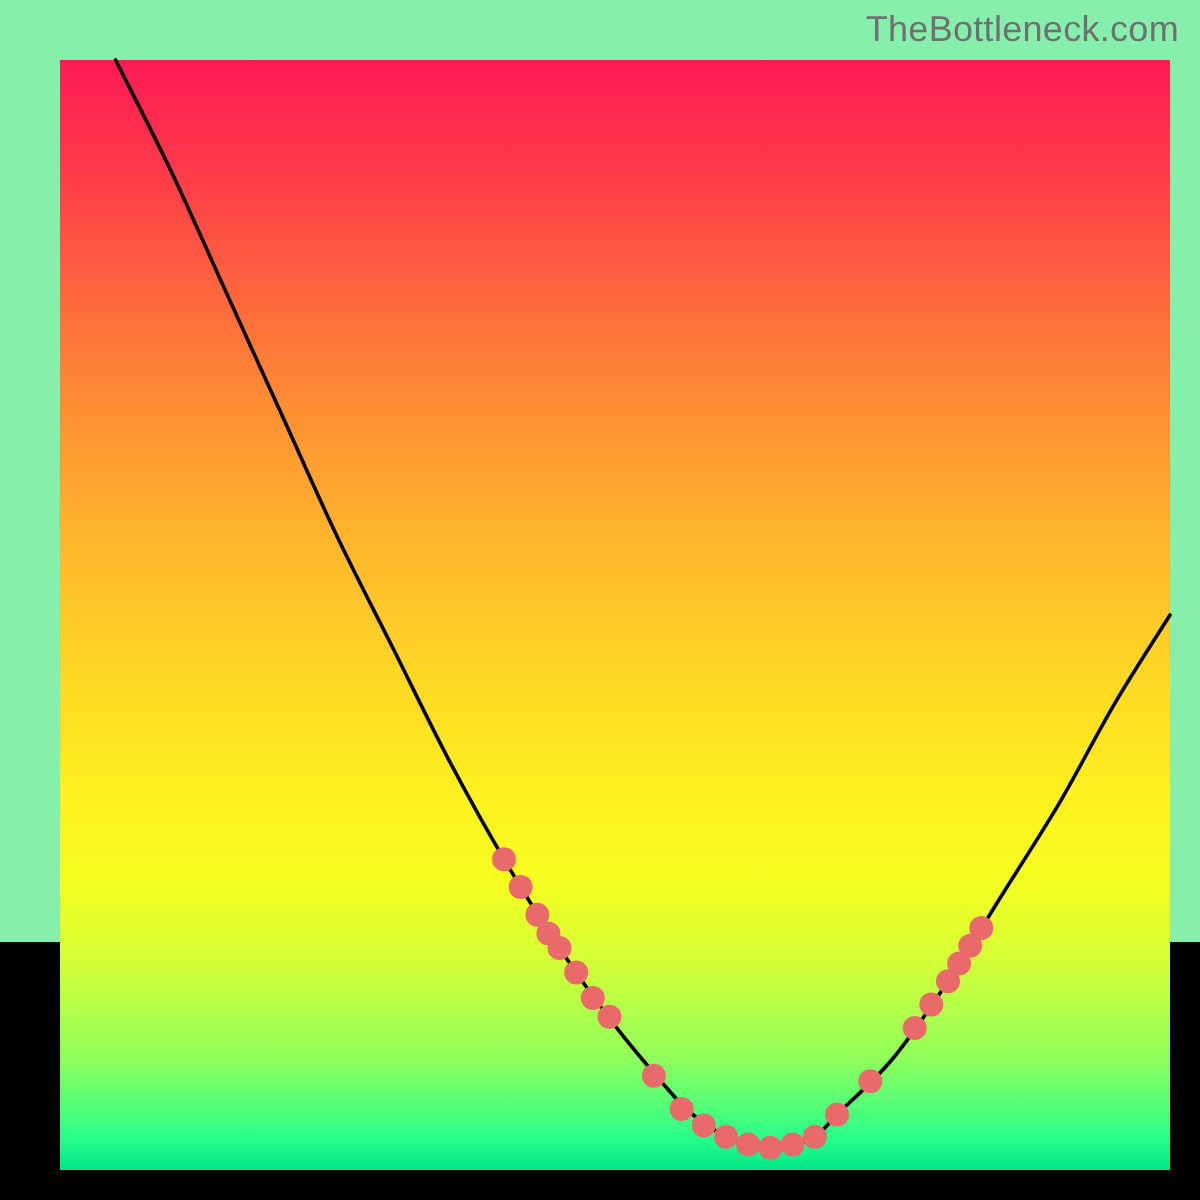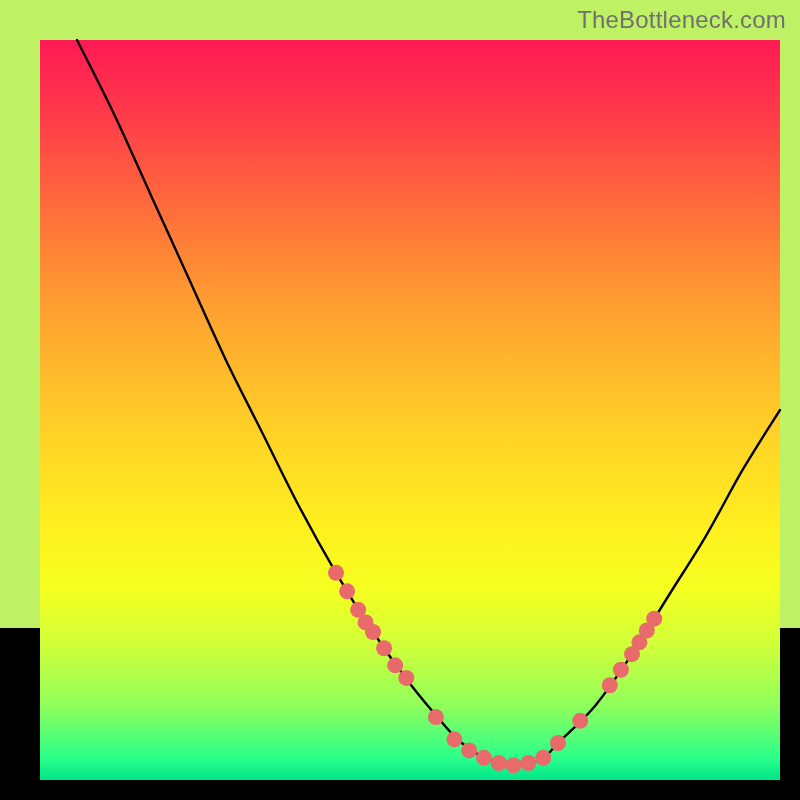--- a/index.html
+++ b/index.html
@@ -10,21 +10,21 @@
     background: #000;
     overflow: hidden;
     font-family: Arial, Helvetica, sans-serif;
   }
   .frame {
     position: absolute;
     left: 0;
     top: 0;
     width: 800px;
     height: 628px;
-    background: #bef264;
+    background: #86efac;
   }
   .plot-area {
     position: absolute;
     left: 40px;
     top: 40px;
     width: 740px;
     height: 740px;
     
     background: linear-gradient(
       to bottom,

